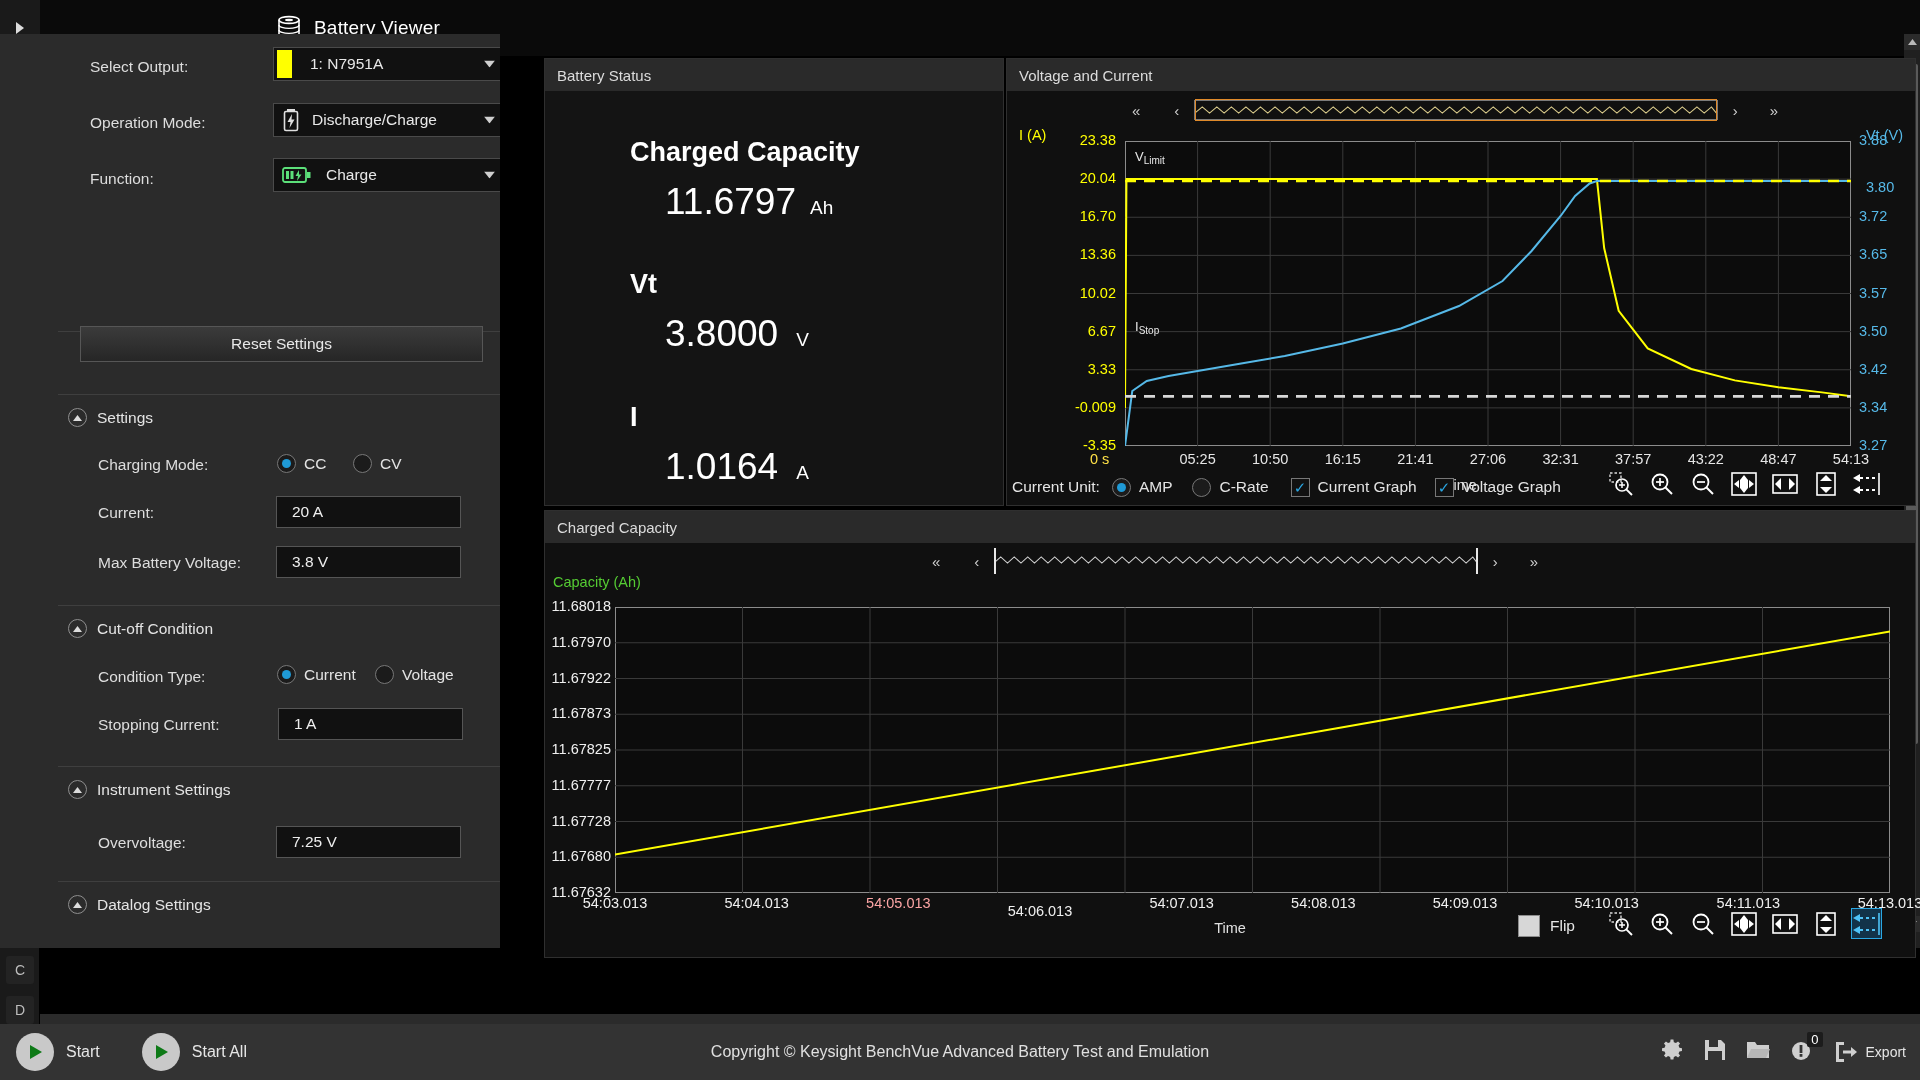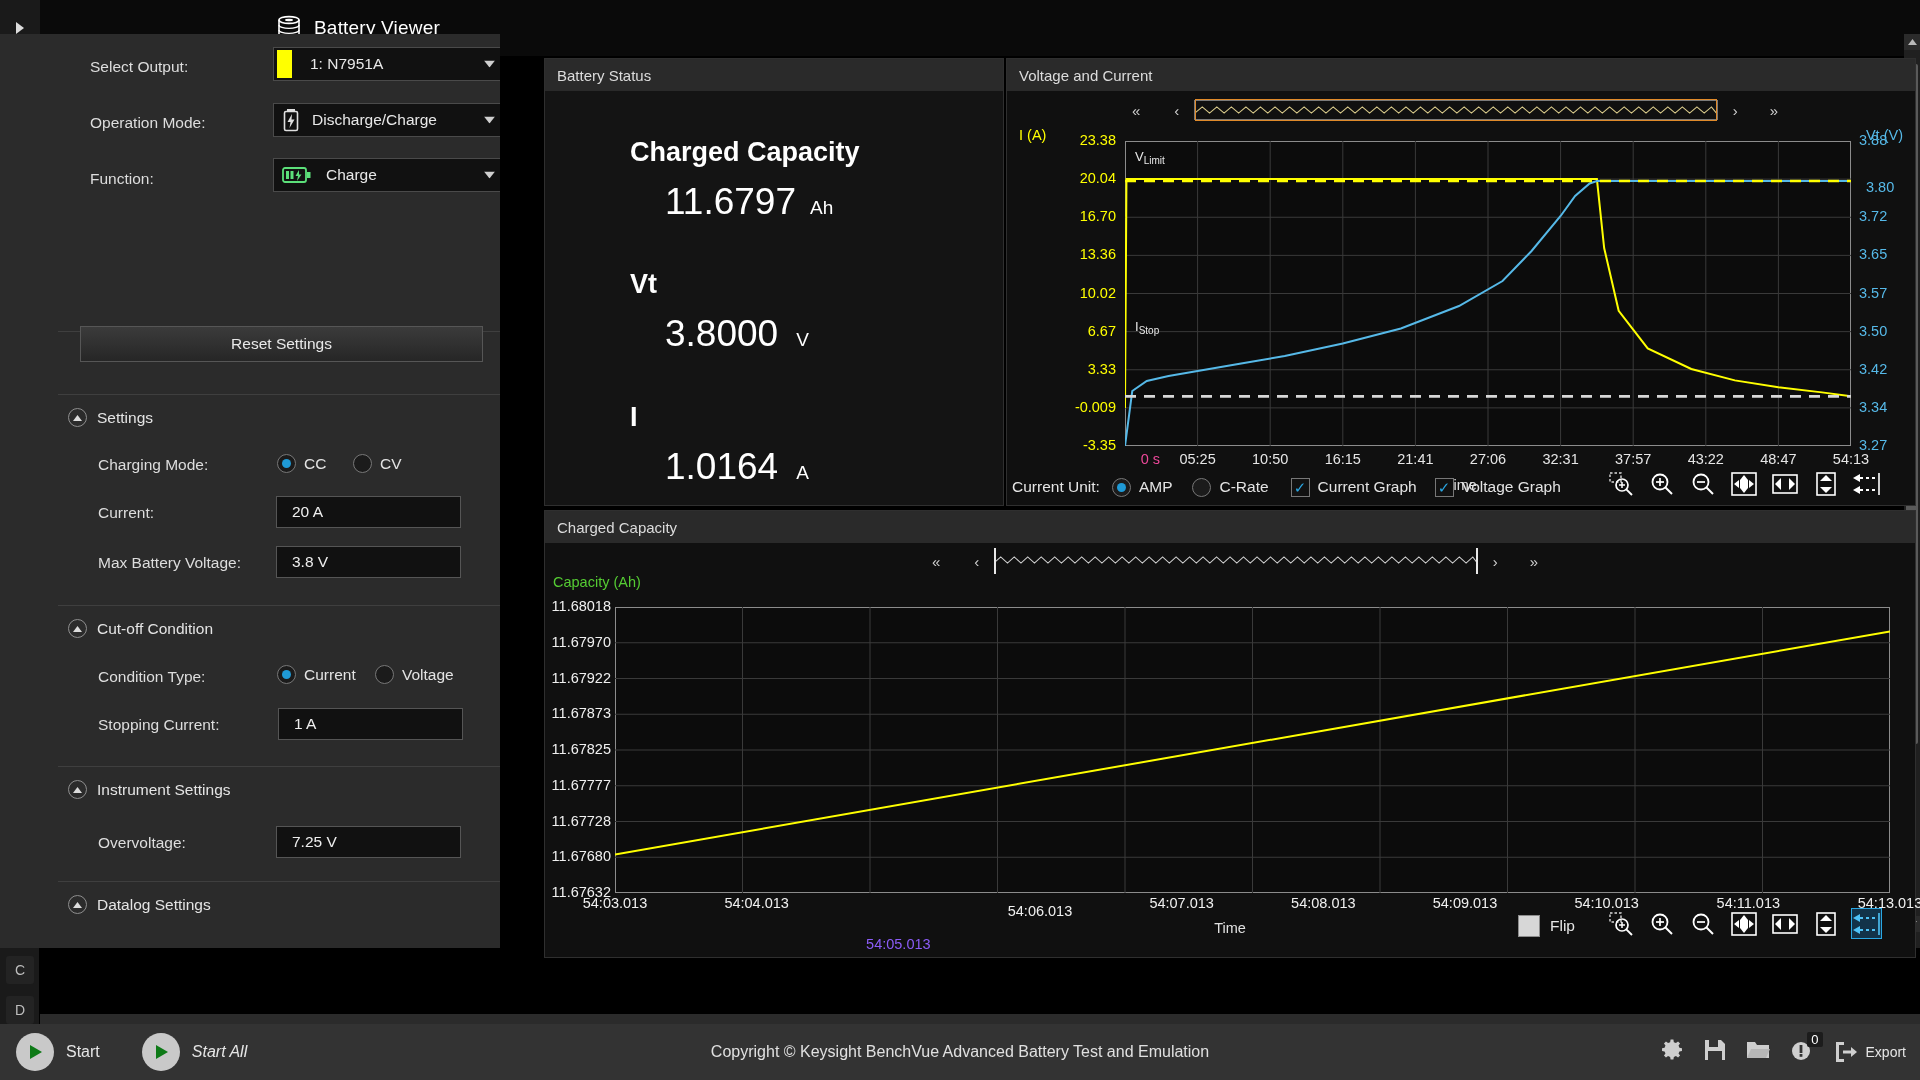--- a/index.html
+++ b/index.html
@@ -366,21 +366,21 @@
           <div class="tick" style="position: absolute; left: 6px; color: rgb(86, 185, 232); top: 117.25px;">3.72</div>
           <div class="tick" style="position: absolute; left: 6px; color: rgb(86, 185, 232); top: 155.375px;">3.65</div>
           <div class="tick" style="position: absolute; left: 6px; color: rgb(86, 185, 232); top: 193.5px;">3.57</div>
           <div class="tick" style="position: absolute; left: 6px; color: rgb(86, 185, 232); top: 231.625px;">3.50</div>
           <div class="tick" style="position: absolute; left: 6px; color: rgb(86, 185, 232); top: 269.75px;">3.42</div>
           <div class="tick" style="position: absolute; left: 6px; color: rgb(86, 185, 232); top: 307.875px;">3.34</div>
           <div class="tick" style="position: absolute; left: 6px; color: rgb(86, 185, 232); top: 346px;">3.27</div>
         </div>
 
       <div id="vc-xticks" style="position:absolute; left:0; top:360px; width:908px; height:24px;">
-          <div class="tick" style="position: absolute; color: #ec4899; text-align: right; width: 70px; left: 83px; top: 0px;">0 s</div>
+          <div class="tick" style="position: absolute; color: #fde047; text-align: left; width: 70px; left: 83px; top: 0px;">0 s</div>
           <div class="tick" style="position: absolute; color: rgb(230, 230, 230); text-align: center; width: 70px; left: 155.6px; top: 0px;">05:25</div>
           <div class="tick" style="position: absolute; color: rgb(230, 230, 230); text-align: center; width: 70px; left: 228.2px; top: 0px;">10:50</div>
           <div class="tick" style="position: absolute; color: rgb(230, 230, 230); text-align: center; width: 70px; left: 300.8px; top: 0px;">16:15</div>
           <div class="tick" style="position: absolute; color: rgb(230, 230, 230); text-align: center; width: 70px; left: 373.4px; top: 0px;">21:41</div>
           <div class="tick" style="position: absolute; color: rgb(230, 230, 230); text-align: center; width: 70px; left: 446px; top: 0px;">27:06</div>
           <div class="tick" style="position: absolute; color: rgb(230, 230, 230); text-align: center; width: 70px; left: 518.6px; top: 0px;">32:31</div>
           <div class="tick" style="position: absolute; color: rgb(230, 230, 230); text-align: center; width: 70px; left: 591.2px; top: 0px;">37:57</div>
           <div class="tick" style="position: absolute; color: rgb(230, 230, 230); text-align: center; width: 70px; left: 663.8px; top: 0px;">43:22</div>
           <div class="tick" style="position: absolute; color: rgb(230, 230, 230); text-align: center; width: 70px; left: 736.4px; top: 0px;">48:47</div>
           <div class="tick" style="position: absolute; color: rgb(230, 230, 230); text-align: center; width: 70px; left: 809px; top: 0px;">54:13</div>
@@ -531,21 +531,21 @@
           <div class="tick" style="position: absolute; right: 4px; color: rgb(240, 240, 240); top: 162.25px;">11.67873</div>
           <div class="tick" style="position: absolute; right: 4px; color: rgb(240, 240, 240); top: 198px;">11.67825</div>
           <div class="tick" style="position: absolute; right: 4px; color: rgb(240, 240, 240); top: 233.75px;">11.67777</div>
           <div class="tick" style="position: absolute; right: 4px; color: rgb(240, 240, 240); top: 269.5px;">11.67728</div>
           <div class="tick" style="position: absolute; right: 4px; color: rgb(240, 240, 240); top: 305.25px;">11.67680</div>
           <div class="tick" style="position: absolute; right: 4px; color: rgb(240, 240, 240); top: 341px;">11.67632</div>
         </div>
       <div id="cc-xticks" style="position:absolute; left:0; top:352px; width:1370px; height:22px;">
           <div class="tick" style="position: absolute; color: rgb(240, 240, 240); text-align: center; width: 120px; left: 10px; top: 0px;">54:03.013</div>
           <div class="tick" style="position: absolute; color: rgb(240, 240, 240); text-align: center; width: 120px; left: 151.667px; top: 0px;">54:04.013</div>
-          <div class="tick" style="position: absolute; color: #8b5cf6; text-align: center; width: 120px; left: 293.333px; top: 0px; margin-top: 41px;">54:05.013</div>
+          <div class="tick" style="position: absolute; color: #fca5a5; text-align: center; width: 120px; left: 293.333px; top: 0px;">54:05.013</div>
           <div class="tick" style="position: absolute; color: rgb(240, 240, 240); text-align: center; width: 120px; left: 435px; top: 8px;">54:06.013</div>
           <div class="tick" style="position: absolute; color: rgb(240, 240, 240); text-align: center; width: 120px; left: 576.667px; top: 0px;">54:07.013</div>
           <div class="tick" style="position: absolute; color: rgb(240, 240, 240); text-align: center; width: 120px; left: 718.333px; top: 0px;">54:08.013</div>
           <div class="tick" style="position: absolute; color: rgb(240, 240, 240); text-align: center; width: 120px; left: 860px; top: 0px;">54:09.013</div>
           <div class="tick" style="position: absolute; color: rgb(240, 240, 240); text-align: center; width: 120px; left: 1001.67px; top: 0px;">54:10.013</div>
           <div class="tick" style="position: absolute; color: rgb(240, 240, 240); text-align: center; width: 120px; left: 1143.33px; top: 0px;">54:11.013</div>
           <div class="tick" style="position: absolute; color: rgb(240, 240, 240); text-align: center; width: 120px; left: 1285px; top: 0px;">54:13.013</div>
         </div>
 
       <svg id="cc-plot" style="position:absolute; left:70px; top:64px;" width="1275" height="286" viewBox="0 0 1275 286">
@@ -650,21 +650,21 @@
           </svg>
         </span>
       <span style="font-size:16px;">Start</span>
     </div>
     <div style="display:flex; align-items:center; gap:12px; margin-left:42px;">
       <span class="playbtn">
         <svg width="18" height="18" viewBox="0 0 18 18">
             <polygon points="4,2 16,9 4,16" fill="#0e7a17"></polygon>
           </svg>
         </span>
-      <span style="font-size:16px;font-style:italic;">Start All</span>
+      <span style="font-size:16px;">Start All</span>
     </div>
 
     <div class="copyright">Copyright © Keysight BenchVue Advanced Battery Test and Emulation</div>
 
     <div style="position:absolute; right:14px; display:flex; align-items:center; gap:20px;">
       <span>
         <svg width="24" height="24" viewBox="0 0 24 24">
             <path d="M12 8.2a3.8 3.8 0 100 7.6 3.8 3.8 0 000-7.6zm0 2.2a1.6 1.6 0 110 3.2 1.6 1.6 0 010-3.2z" fill="#cfcfcf"></path>
             <path d="M10.6 1.6h2.8l.45 2.55 2.1.87 2.1-1.5 2 2-1.5 2.1.87 2.1 2.55.45v2.8l-2.55.45-.87 2.1 1.5 2.1-2 2-2.1-1.5-2.1.87-.45 2.55h-2.8l-.45-2.55-2.1-.87-2.1 1.5-2-2 1.5-2.1-.87-2.1-2.55-.45v-2.8l2.55-.45.87-2.1-1.5-2.1 2-2 2.1 1.5 2.1-.87z" fill="#cfcfcf"></path>
           </svg>

